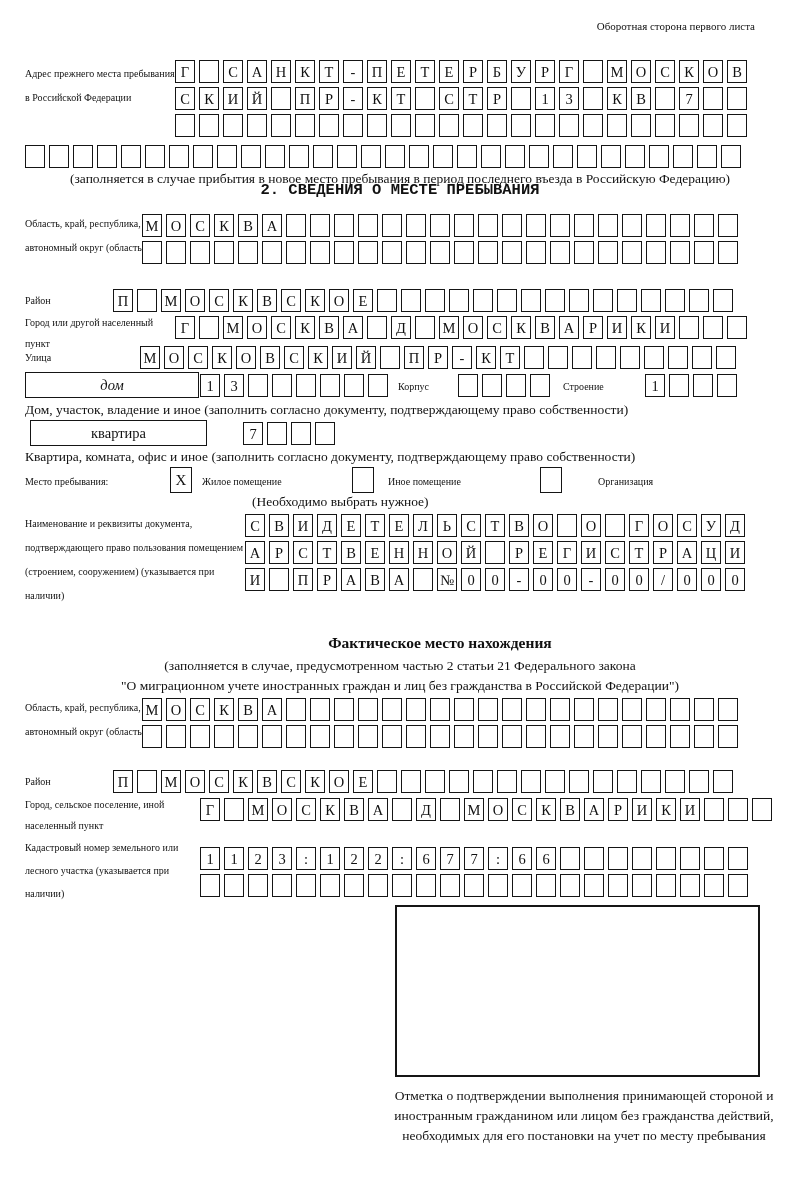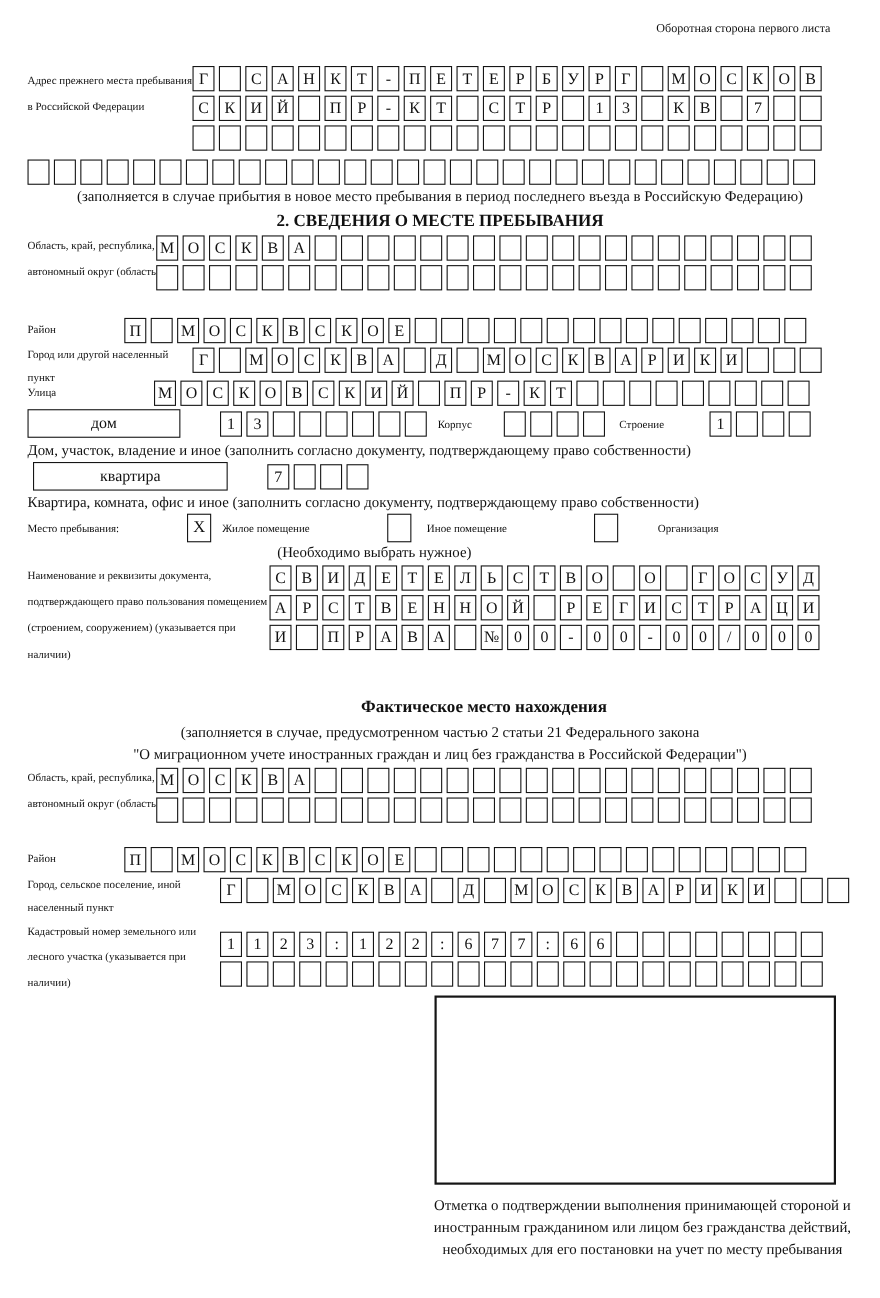--- a/index.html
+++ b/index.html
@@ -133,21 +133,21 @@
       <span class="cell"></span>
       <span class="cell"></span>
       <span class="cell"></span>
       <span class="cell"></span>
       <span class="cell"></span>
       <span class="cell"></span>
       <span class="cell"></span>
     </div>
   <div class="abs cap center" style="top:171px;">(заполняется в случае прибытия в новое место пребывания в период последнего въезда в Российскую Федерацию)</div>
 
-  <div class="abs title" style="top:192px;">2. СВЕДЕНИЯ О МЕСТЕ ПРЕБЫВАНИЯ</div>
+  <div class="abs title" style="top:181px;font-family:Liberation Mono, monospace;">2. СВЕДЕНИЯ О МЕСТЕ ПРЕБЫВАНИЯ</div>
 
   <div class="abs lbl" style="left:25px;top:212px;width:122px;">Область, край, республика, автономный округ (область)</div>
   <div class="boxrow" style="left:142px;top:214px;">
       <span class="cell">М</span>
       <span class="cell">О</span>
       <span class="cell">С</span>
       <span class="cell">К</span>
       <span class="cell">В</span>
       <span class="cell">А</span>
       <span class="cell"></span>
@@ -278,21 +278,21 @@
       <span class="cell"></span>
       <span class="cell"></span>
       <span class="cell"></span>
       <span class="cell"></span>
       <span class="cell"></span>
       <span class="cell"></span>
       <span class="cell"></span>
       <span class="cell"></span>
     </div>
 
-  <div class="abs widebox" style="left:25px;top:372px;width:139px;">дом</div>
+  <div class="abs widebox" style="left:25px;top:372px;width:174px;font-style:italic;">дом</div>
   <div class="boxrow" style="left:200px;top:374px;">
       <span class="cell">1</span>
       <span class="cell">3</span>
       <span class="cell"></span>
       <span class="cell"></span>
       <span class="cell"></span>
       <span class="cell"></span>
       <span class="cell"></span>
       <span class="cell"></span>
     </div>

